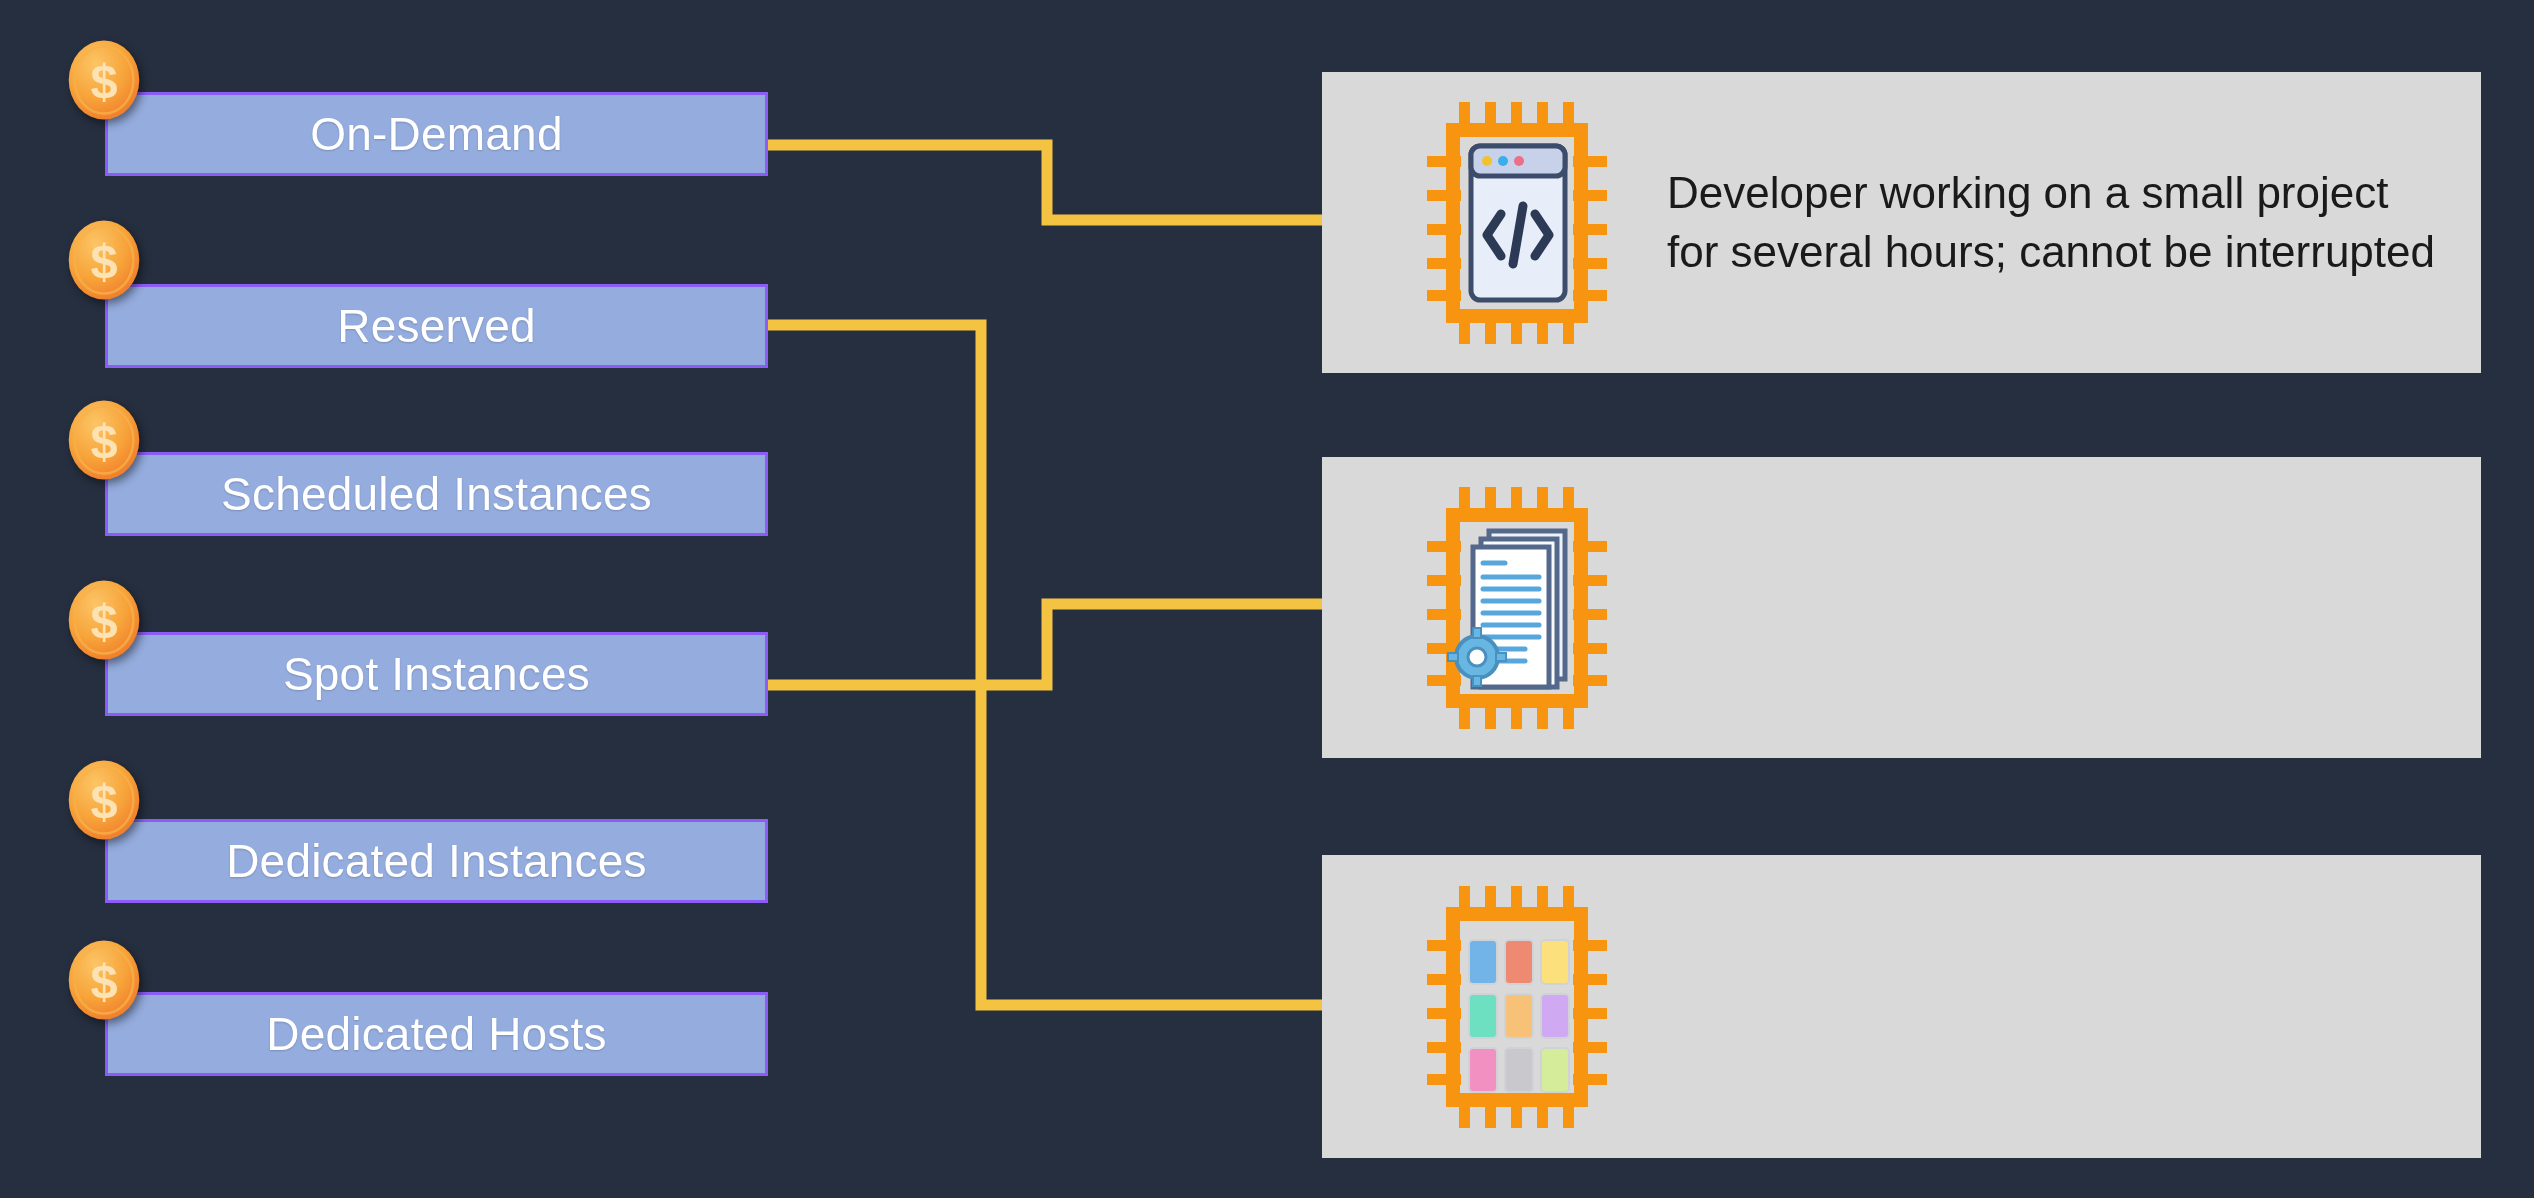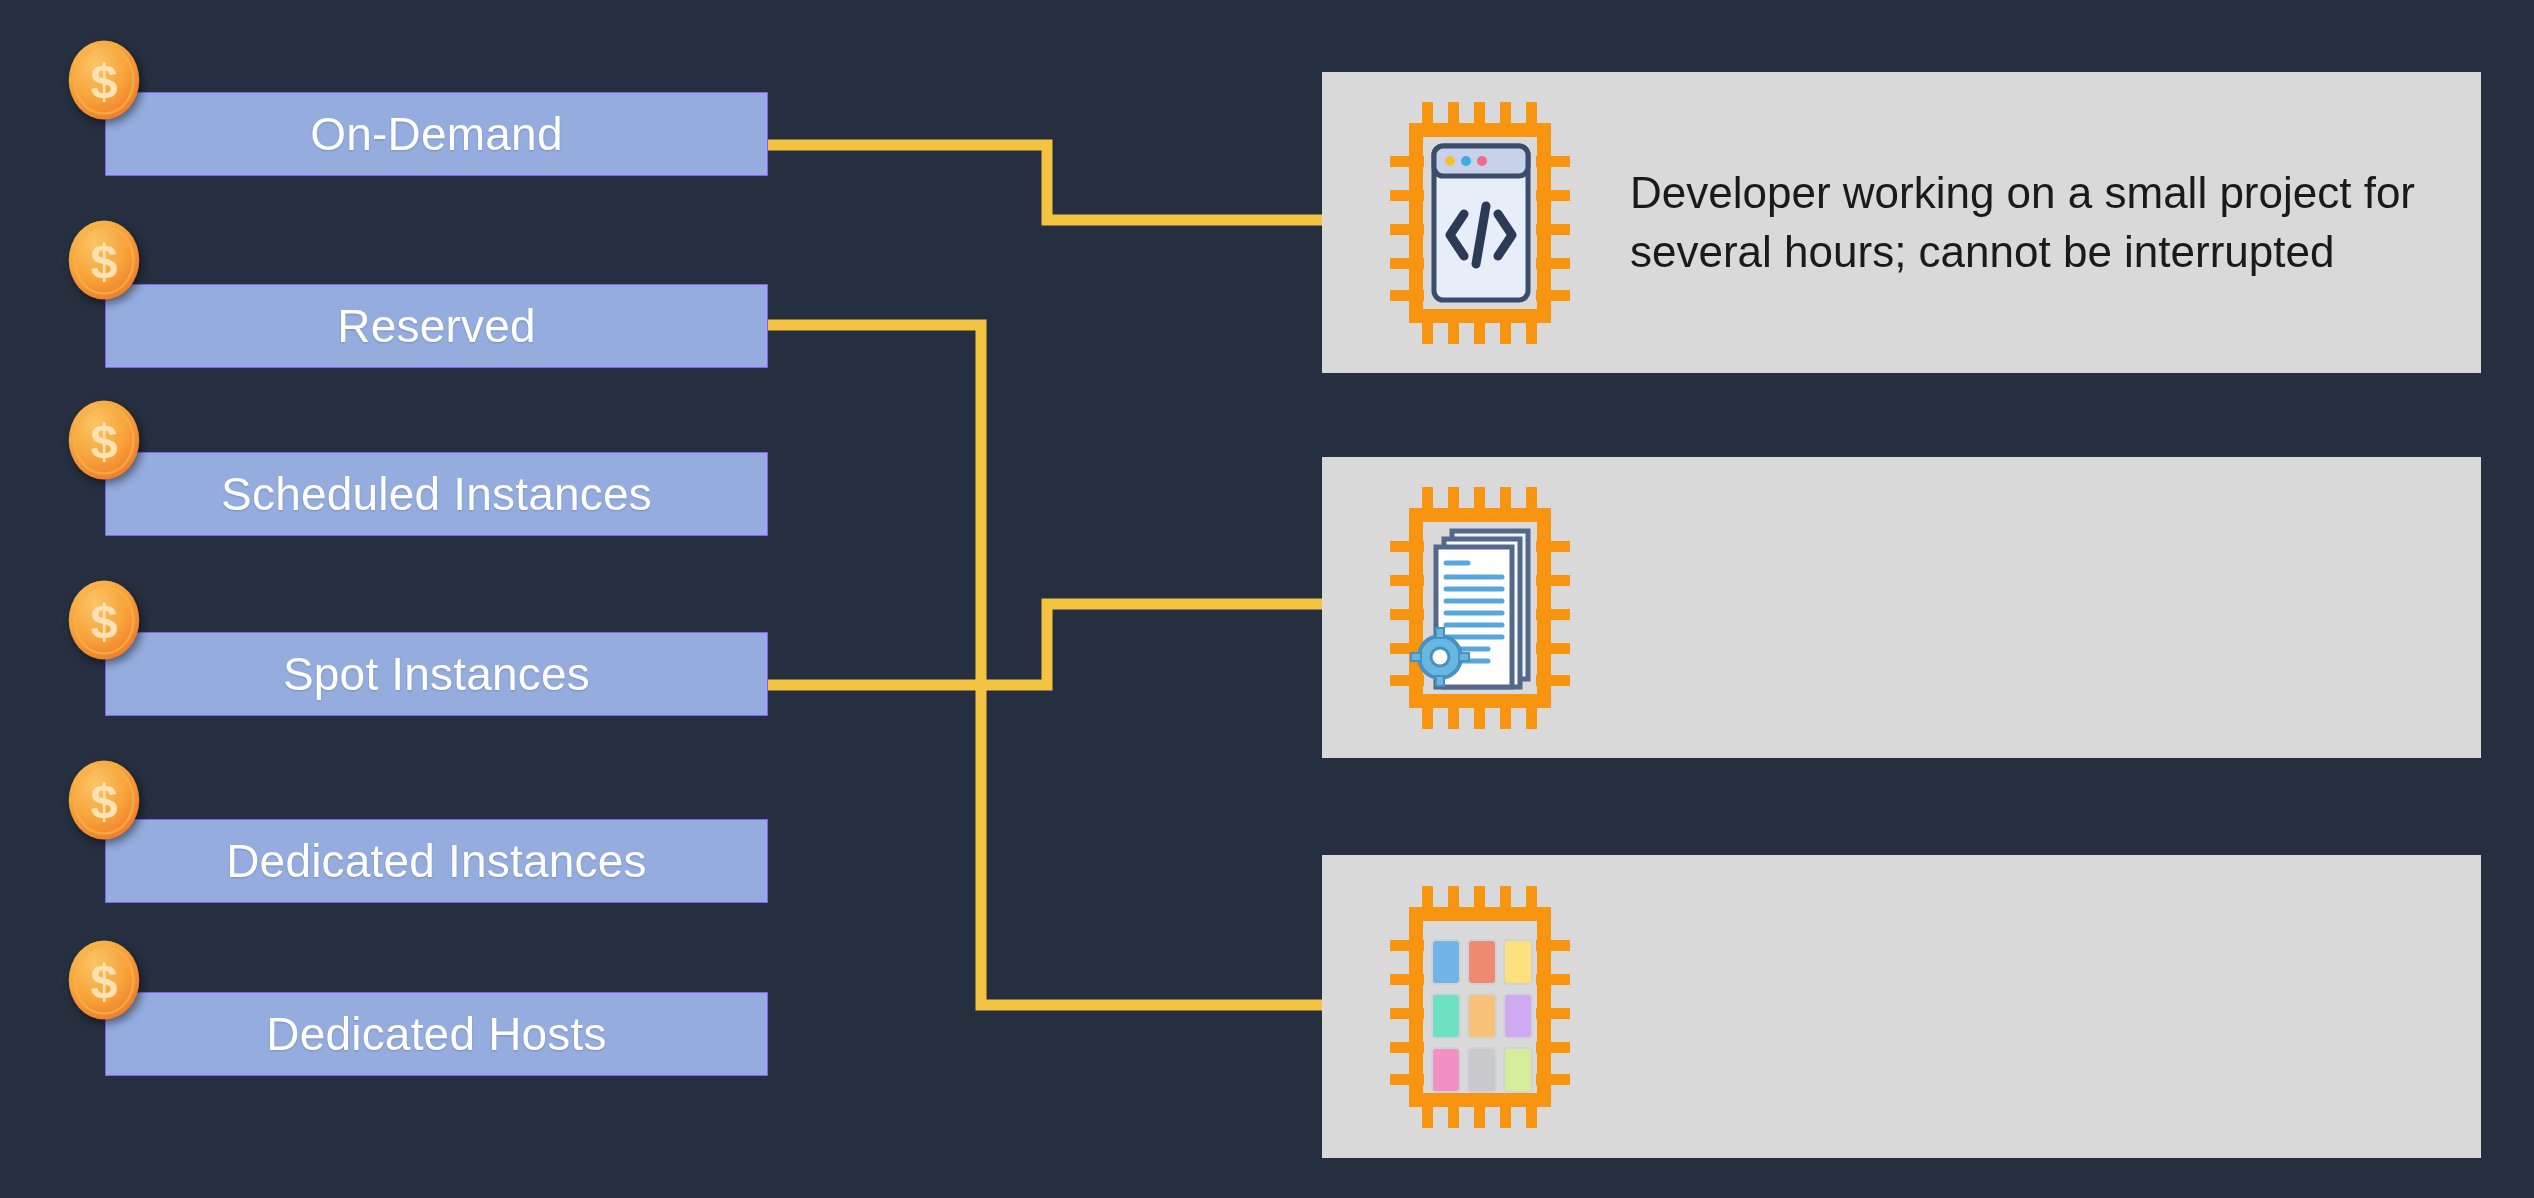--- a/index.html
+++ b/index.html
@@ -29,21 +29,21 @@
   .pricing-row {
     position: absolute;
     left: 0;
   }
   .pricing-bar {
     position: absolute;
     left: 105px;
     width: 663px;
     height: 84px;
     background: #94acde;
-    border: 1px solid #8b5cf6;
+    border: 3px solid #8b5cf6;
     box-sizing: border-box;
     display: flex;
     align-items: center;
     justify-content: center;
   }
   .pricing-label {
     color: #ffffff;
     font-size: 46px;
     font-family: "Liberation Sans", sans-serif;
     font-weight: 400;
@@ -61,20 +61,21 @@
 
   
   .scenario-panel {
     position: absolute;
     left: 1322px;
     width: 1159px;
     background: #d9d9d9;
     display: flex;
     align-items: center;
     box-sizing: border-box;
+    padding-left: 37px;
   }
   .panel-icon {
     flex: 0 0 auto;
     width: 200px;
     height: 258px;
     margin-left: 62px;
   }
   .panel-text {
     flex: 1 1 auto;
     margin-left: 46px;

